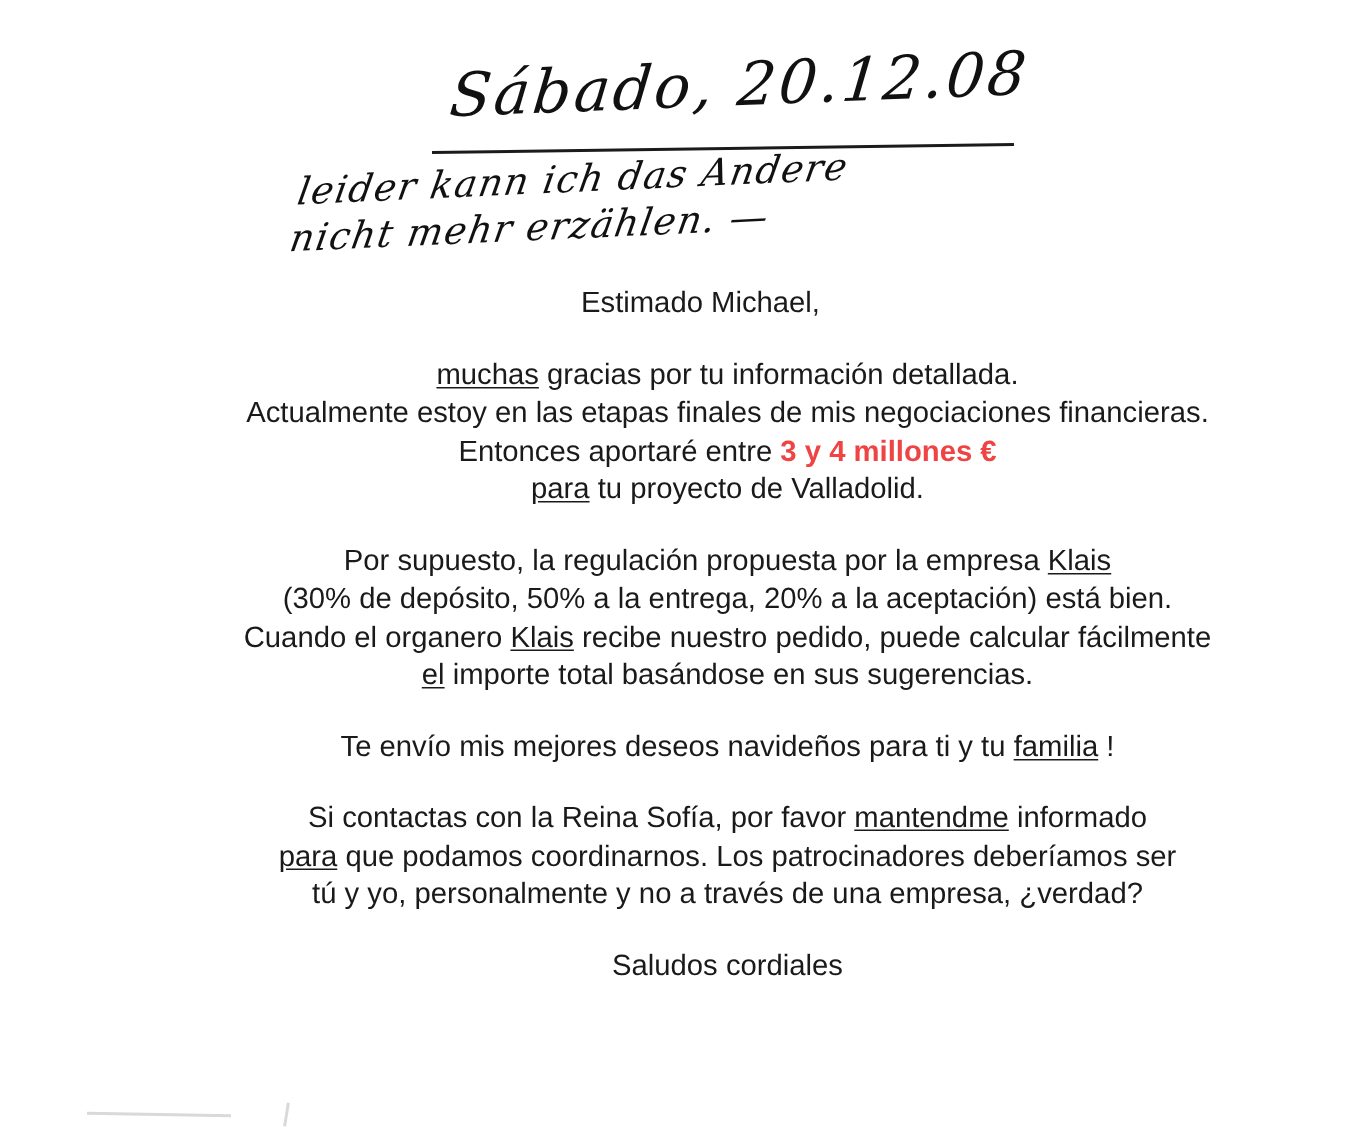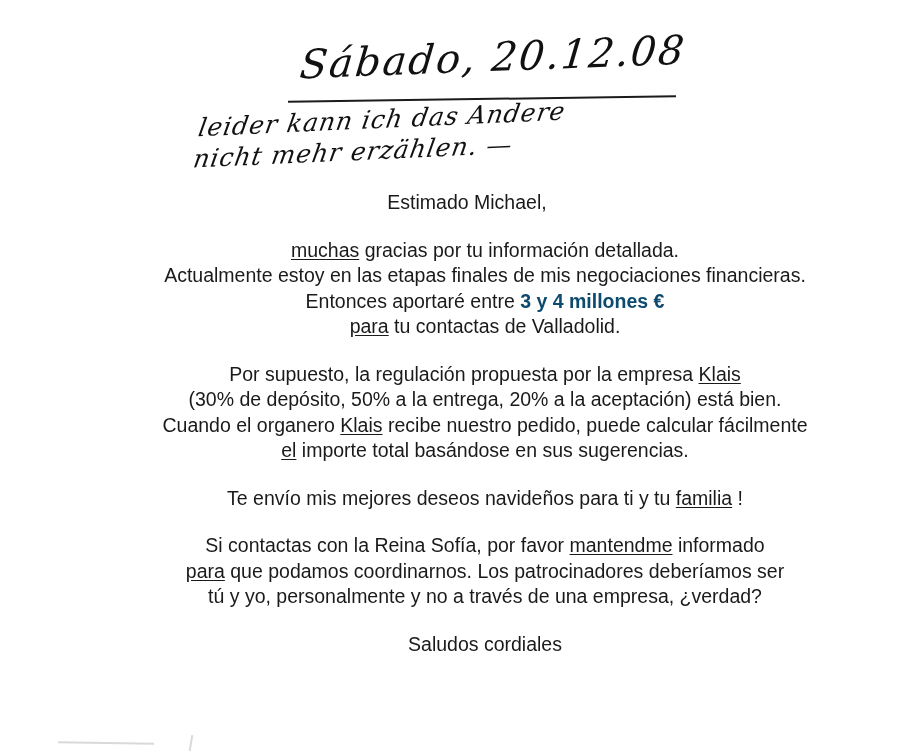--- a/index.html
+++ b/index.html
@@ -99,21 +99,21 @@
     white-space: nowrap;
     margin-left: 36px;
   }
 
   .u {
     text-decoration: underline;
     text-underline-offset: 2px;
   }
 
   .amount {
-    color: #0c4a6e;
+    color: #ef4444;
     font-weight: bold;
   }
 
   .closing .line { display: block; }
 </style>
 </head>
 <body>
 
 <div class="page">
 
@@ -125,21 +125,21 @@
   </div>
 
   <div class="letter">
 
     <div class="salutation">Estimado Michael,</div>
 
     <div class="para">
       <span class="line"><span class="u">muchas</span><span> gracias por tu información detallada.</span></span>
       <span class="line">Actualmente estoy en las etapas finales de mis negociaciones financieras.</span>
       <span class="line"><span>Entonces aportaré entre </span><span class="amount">3 y 4 millones €</span></span>
-      <span class="line"><span class="u">para</span><span> tu contactas de Valladolid.</span></span>
+      <span class="line"><span class="u">para</span><span> tu proyecto de Valladolid.</span></span>
     </div>
 
     <div class="para">
       <span class="line"><span>Por supuesto, la regulación propuesta por la empresa </span><span class="u">Klais</span></span>
       <span class="line">(30% de depósito, 50% a la entrega, 20% a la aceptación) está bien.</span>
       <span class="line"><span>Cuando el organero </span><span class="u">Klais</span><span> recibe nuestro pedido, puede calcular fácilmente</span></span>
       <span class="line"><span class="u">el</span><span> importe total basándose en sus sugerencias.</span></span>
     </div>
 
     <div class="para">

